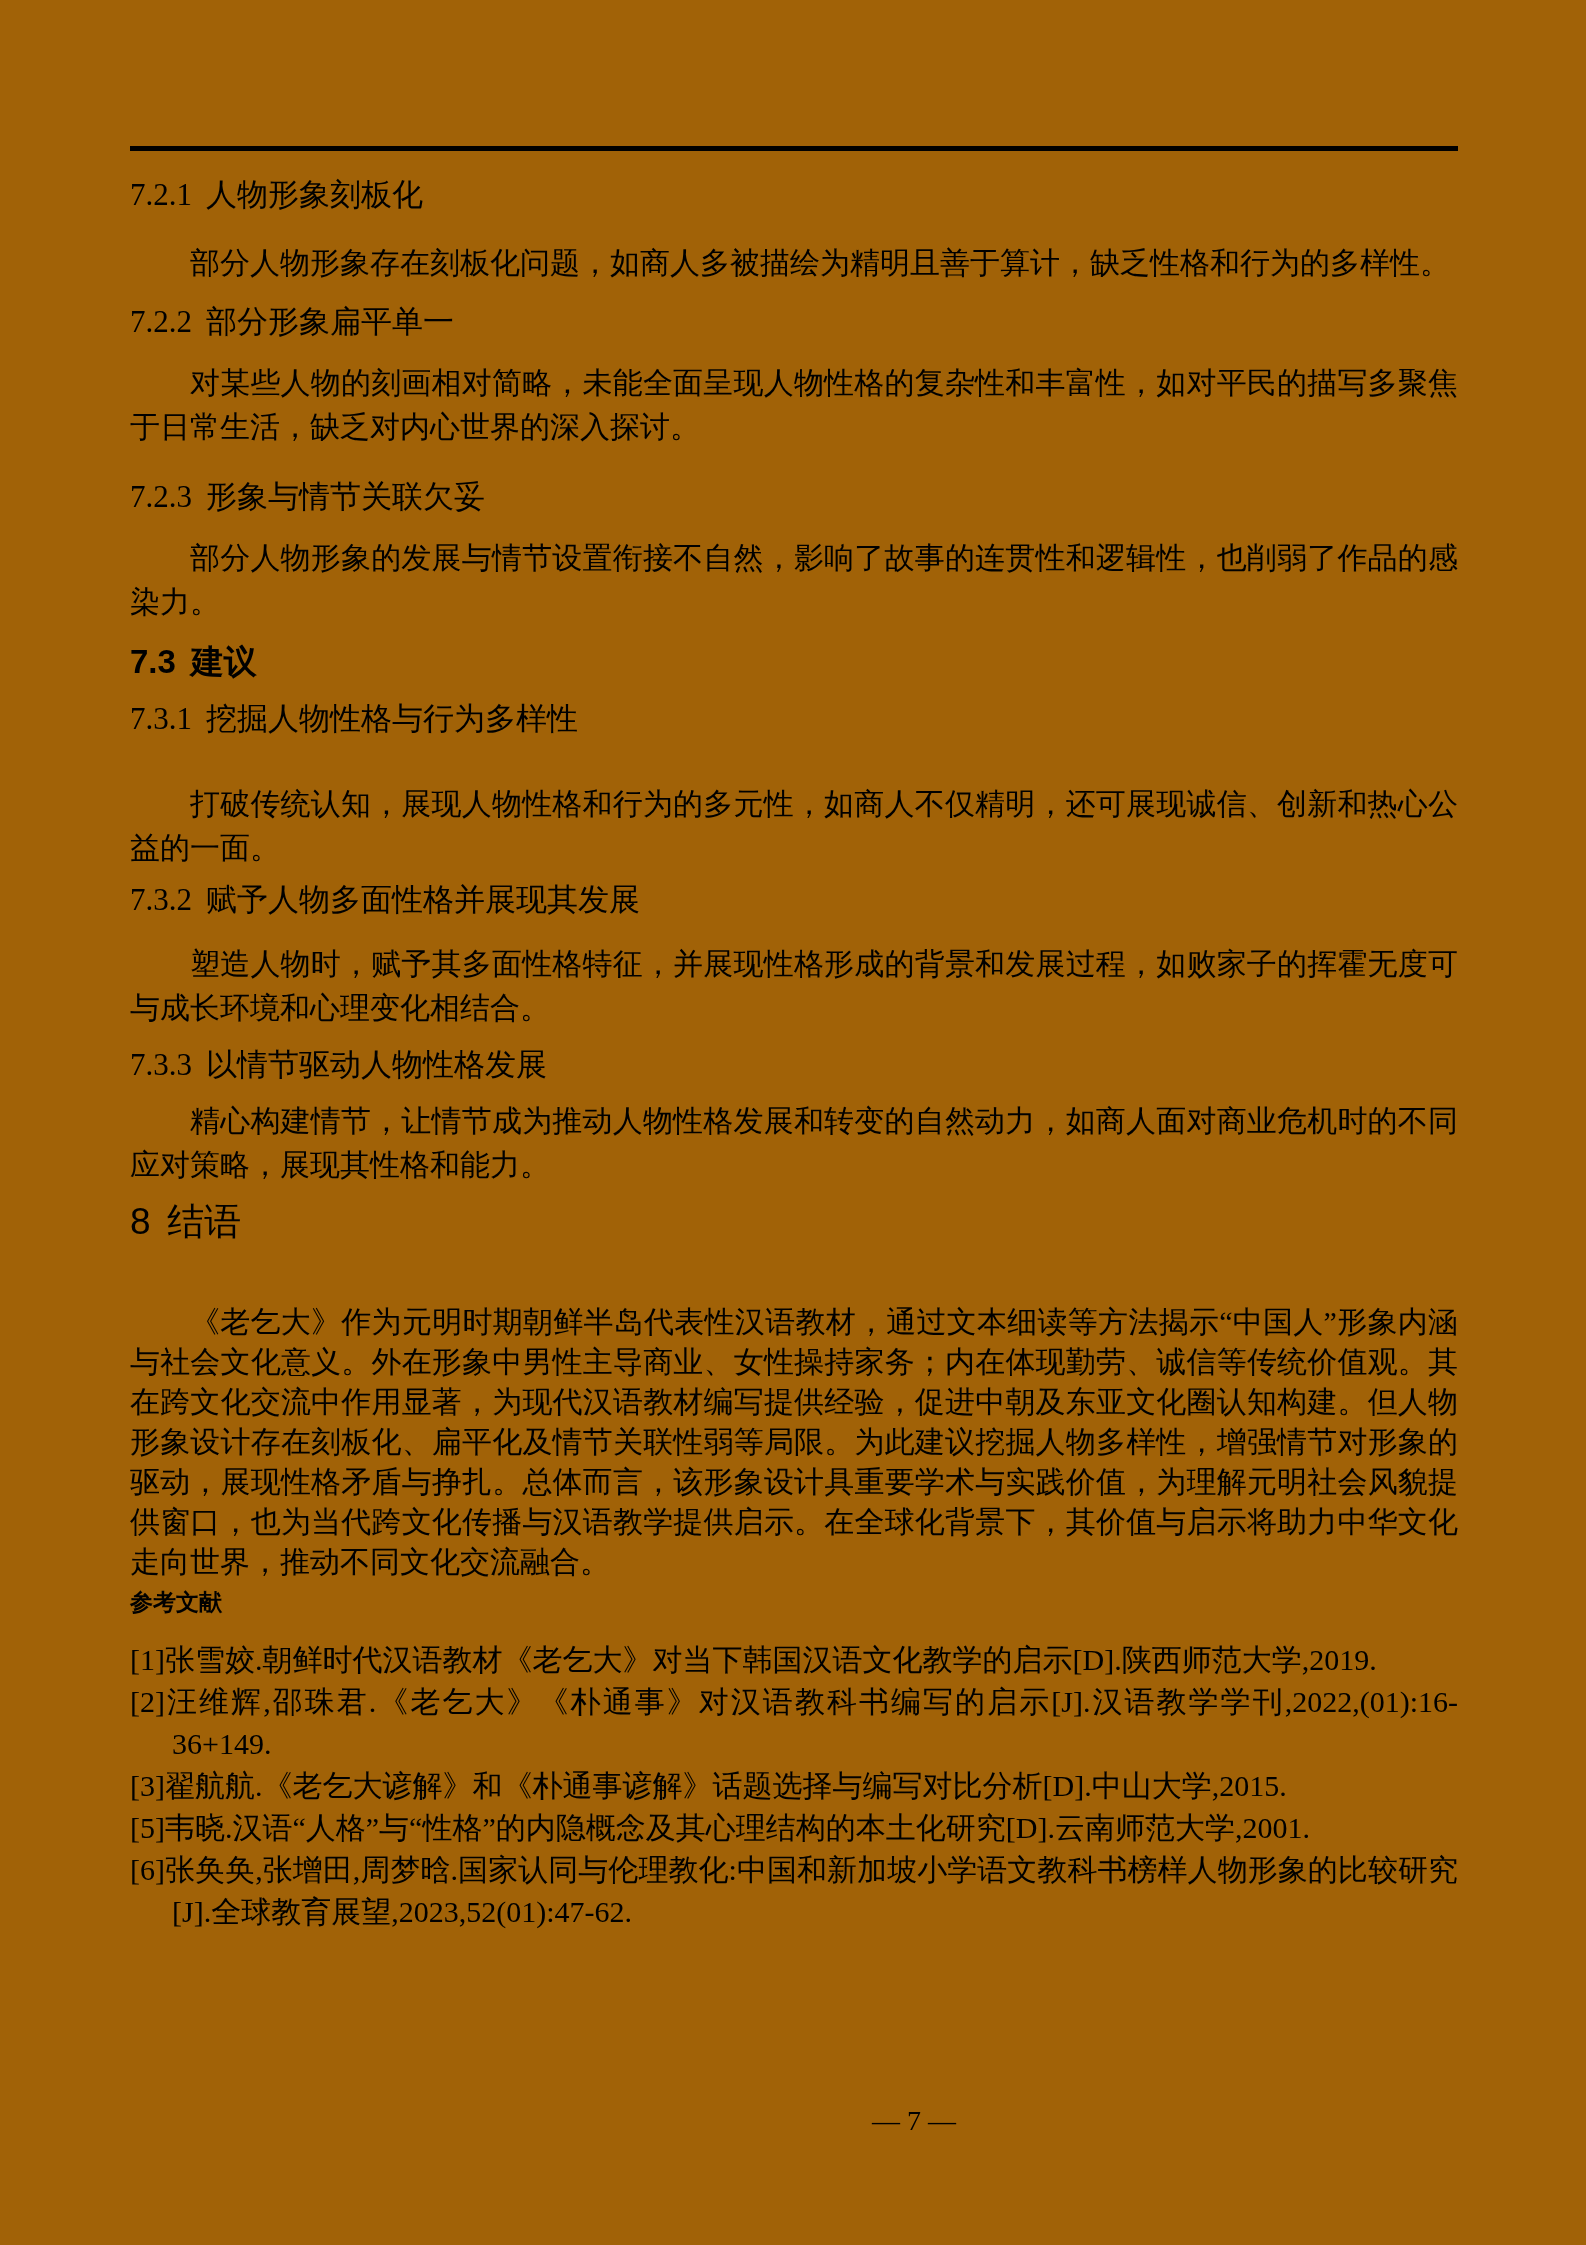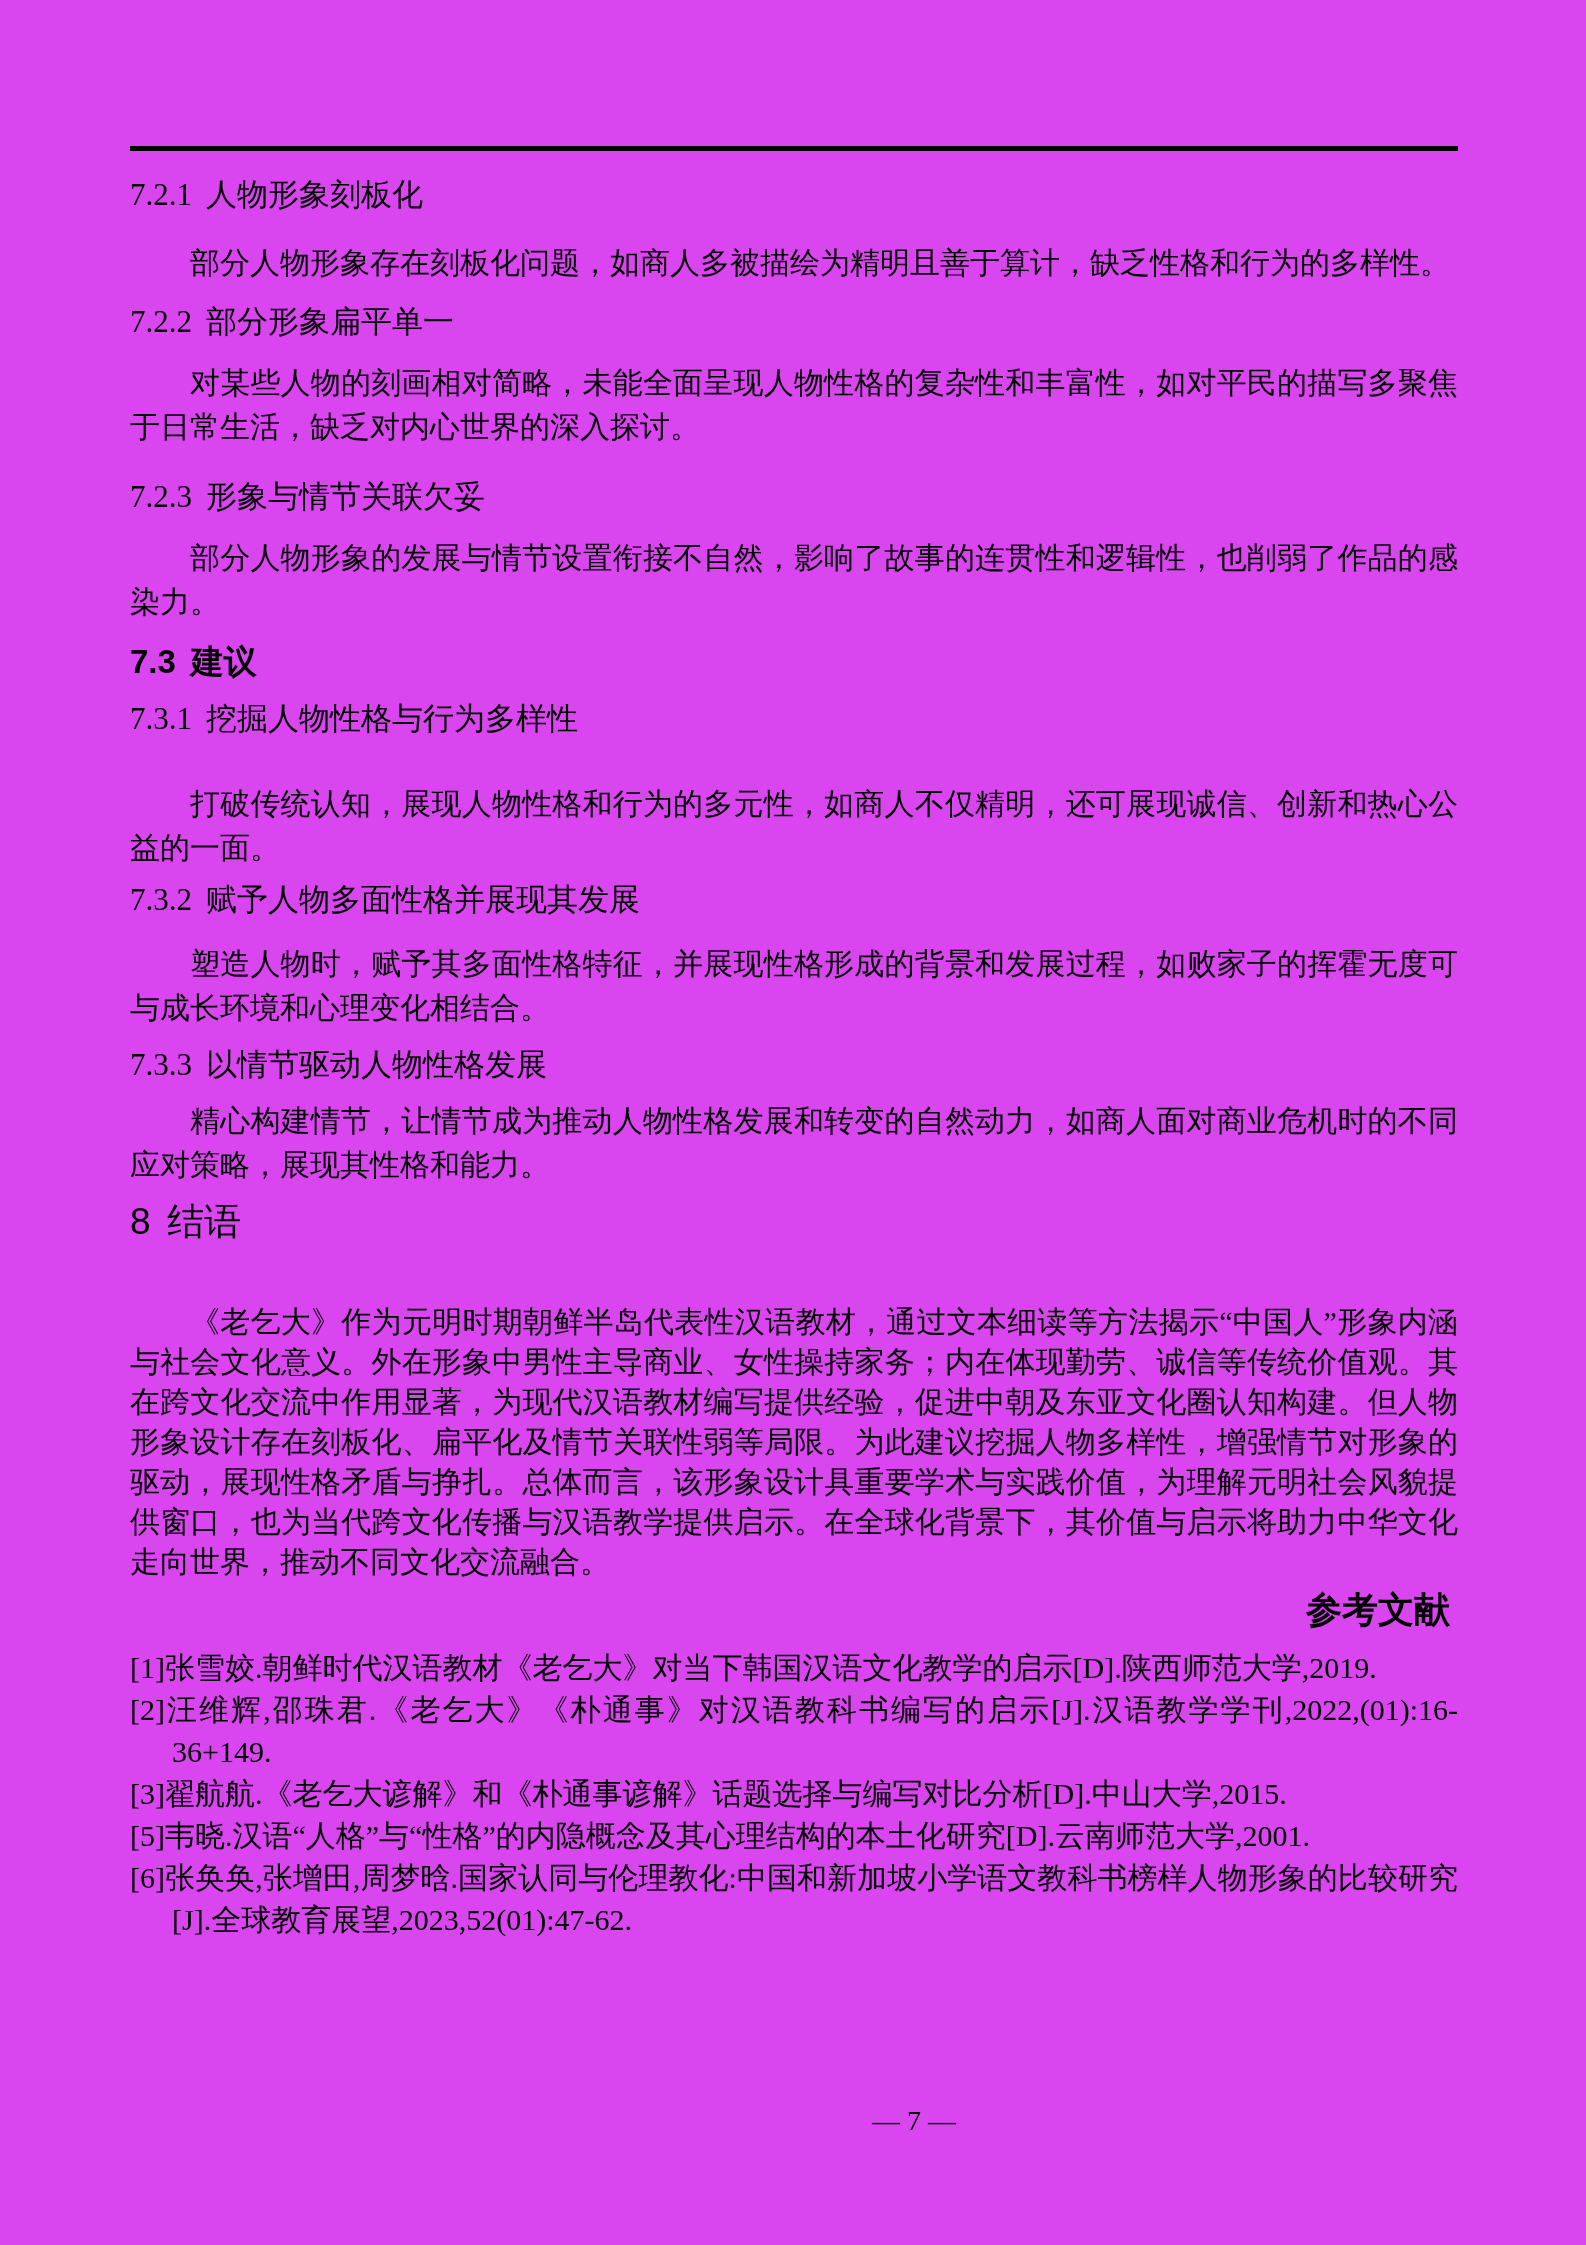--- a/index.html
+++ b/index.html
@@ -1,20 +1,20 @@
 <!DOCTYPE html>
 <html lang="zh"><head>
 <meta charset="utf-8">
 <style>
   html, body { margin: 0; padding: 0; background: #ffffff; }
   .page {
     position: relative;
     width: 1586px;
     height: 2245px;
-    background: #d946ef;
+    background: #a16207;
     color: #000000;
     font-family: "Liberation Serif", "DejaVu Serif", serif;
     overflow: hidden;
   }
   .content {
     position: absolute;
     left: 130px;
     top: 146px;
     width: 1328px;
   }
@@ -52,25 +52,25 @@
     text-align: justify;
   }
   .conclusion {
     font-size: 30px;
     line-height: 40px;
     margin: 0;
     text-indent: 2em;
     text-align: justify;
   }
   .ref-title {
-    font-size: 36px;
+    font-size: 23px;
     font-weight: 700;
     line-height: 40px;
-    margin: 8px;
-    text-align: right;
+    margin: 0;
+    text-align: left;
     font-family: "Liberation Sans", "DejaVu Sans", sans-serif;
   }
   .ref {
     font-size: 30px;
     line-height: 42px;
     margin: 0;
     padding-left: 42px;
     text-indent: -42px;
     text-align: justify;
   }

